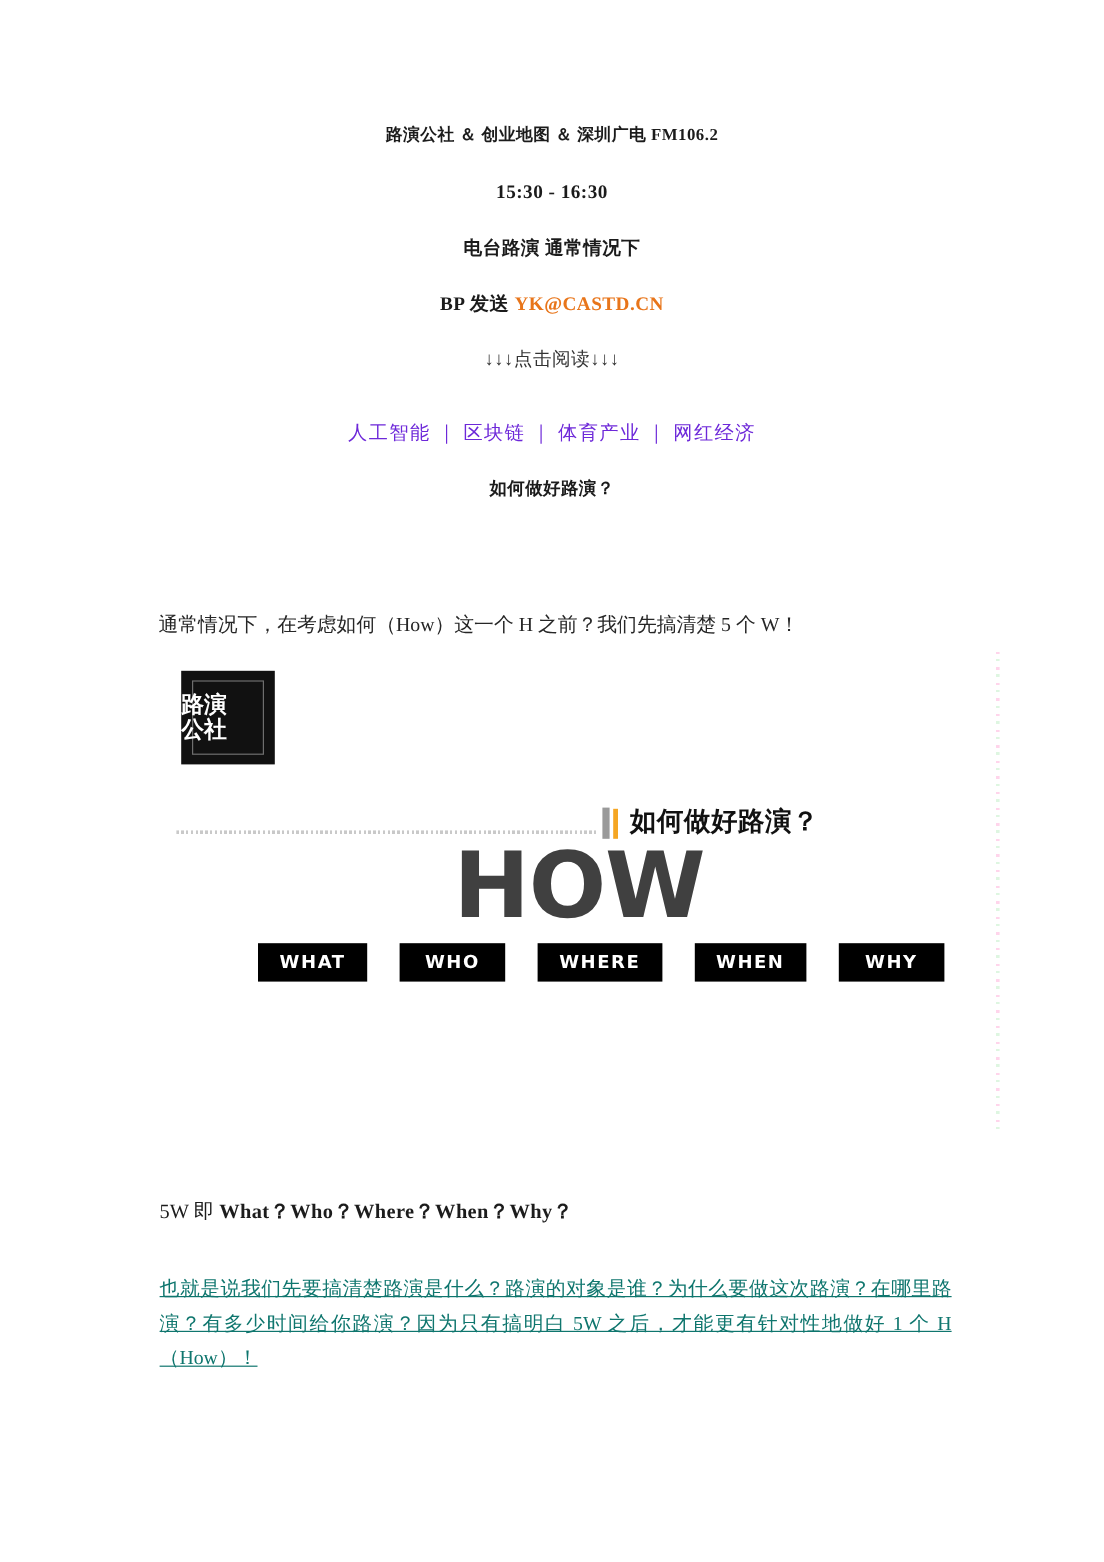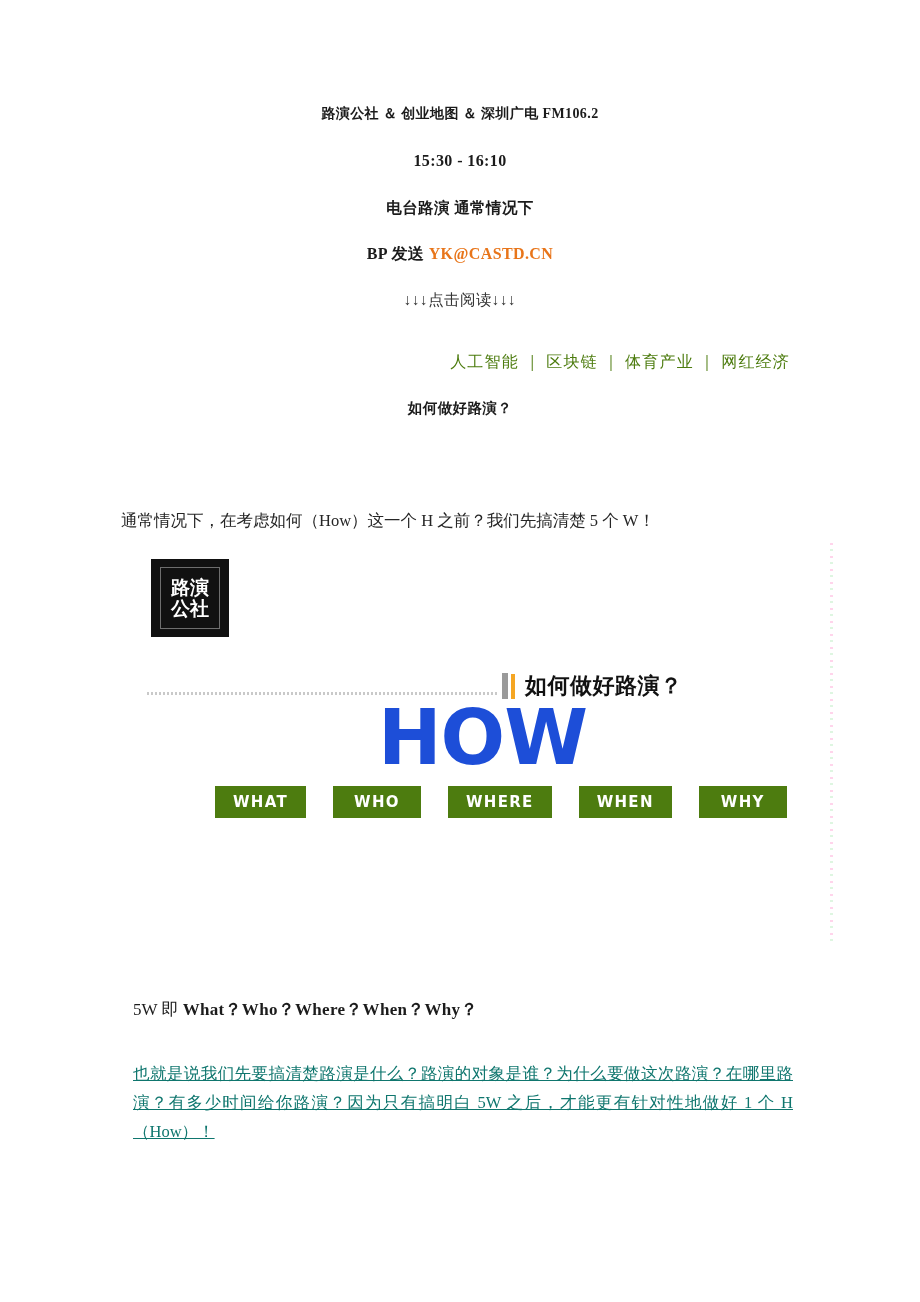--- a/index.html
+++ b/index.html
@@ -50,35 +50,34 @@
     line-height: 20px;
     font-weight: normal;
     margin-bottom: 42px;
     color: #333;
   }
   .hdr-6 {
     font-size: 16px;
     line-height: 20px;
     font-weight: normal;
     margin-bottom: 26px;
-    color: #4d7c0f;
+    color: #6d28d9;
     letter-spacing: 1.2px;
-    text-align: right;
   }
   .hdr-7 {
     font-size: 14.5px;
     line-height: 20px;
     font-weight: bold;
     color: #1b1b1b;
   }
 
   
   .intro-para {
     position: absolute;
-    left: 121px;
+    left: 132px;
     top: 491px;
     width: 680px;
     font-size: 16.5px;
     line-height: 26px;
     color: #262626;
     white-space: nowrap;
   }
 
   
   .figure {
@@ -124,21 +123,20 @@
     top: 8px;
     right: 9px;
     bottom: 8px;
     border: 1px solid #6e6e6e;
   }
   .logo-text {
     position: absolute;
     left: 0; right: 0;
     top: 50%;
     transform: translateY(-50%);
-    text-align: center;
     color: #ffffff;
     font-family: Liberation Serif, serif;
     font-weight: bold;
     font-size: 19px;
     line-height: 21px;
     letter-spacing: 0px;
   }
 
   
   .rule-row {
@@ -192,33 +190,33 @@
   
   .how-word {
     position: absolute;
     left: 245px;
     top: 155px;
     font-family: "DejaVu Sans", "Liberation Sans", sans-serif;
     font-weight: bold;
     font-size: 76px;
     line-height: 80px;
     letter-spacing: -1px;
-    color: #1d4ed8;
+    color: #404040;
   }
 
   
   .chip-row {
     position: absolute;
     left: 82px;
     top: 243px;
     display: flex;
     gap: 27px;
   }
   .w-chip {
-    background: #4d7c0f;
+    background: #000000;
     color: #ffffff;
     font-family: "DejaVu Sans", "Liberation Sans", sans-serif;
     font-weight: bold;
     font-size: 15px;
     letter-spacing: 1.3px;
     height: 32px;
     line-height: 32px;
     text-align: center;
     padding: 0 18px;
     min-width: 52px;
@@ -253,21 +251,21 @@
 </style>
 </head>
 <body>
 
 <div class="page">
 
   <div class="header-block">
 
     <div class="hdr-line hdr-1">路演公社 ＆ 创业地图 ＆ 深圳广电 FM106.2</div>
 
-    <div class="hdr-line hdr-2">15:30 - 16:10</div>
+    <div class="hdr-line hdr-2">15:30 - 16:30</div>
 
     <div class="hdr-line hdr-3">电台路演 通常情况下</div>
 
     <div class="hdr-line hdr-4">
       <span>BP 发送 </span><span class="email-accent">YK@CASTD.CN</span>
     </div>
 
     <div class="hdr-line hdr-5">↓↓↓点击阅读↓↓↓</div>
 
     <div class="hdr-line hdr-6">人工智能 ｜ 区块链 ｜ 体育产业 ｜ 网红经济</div>

